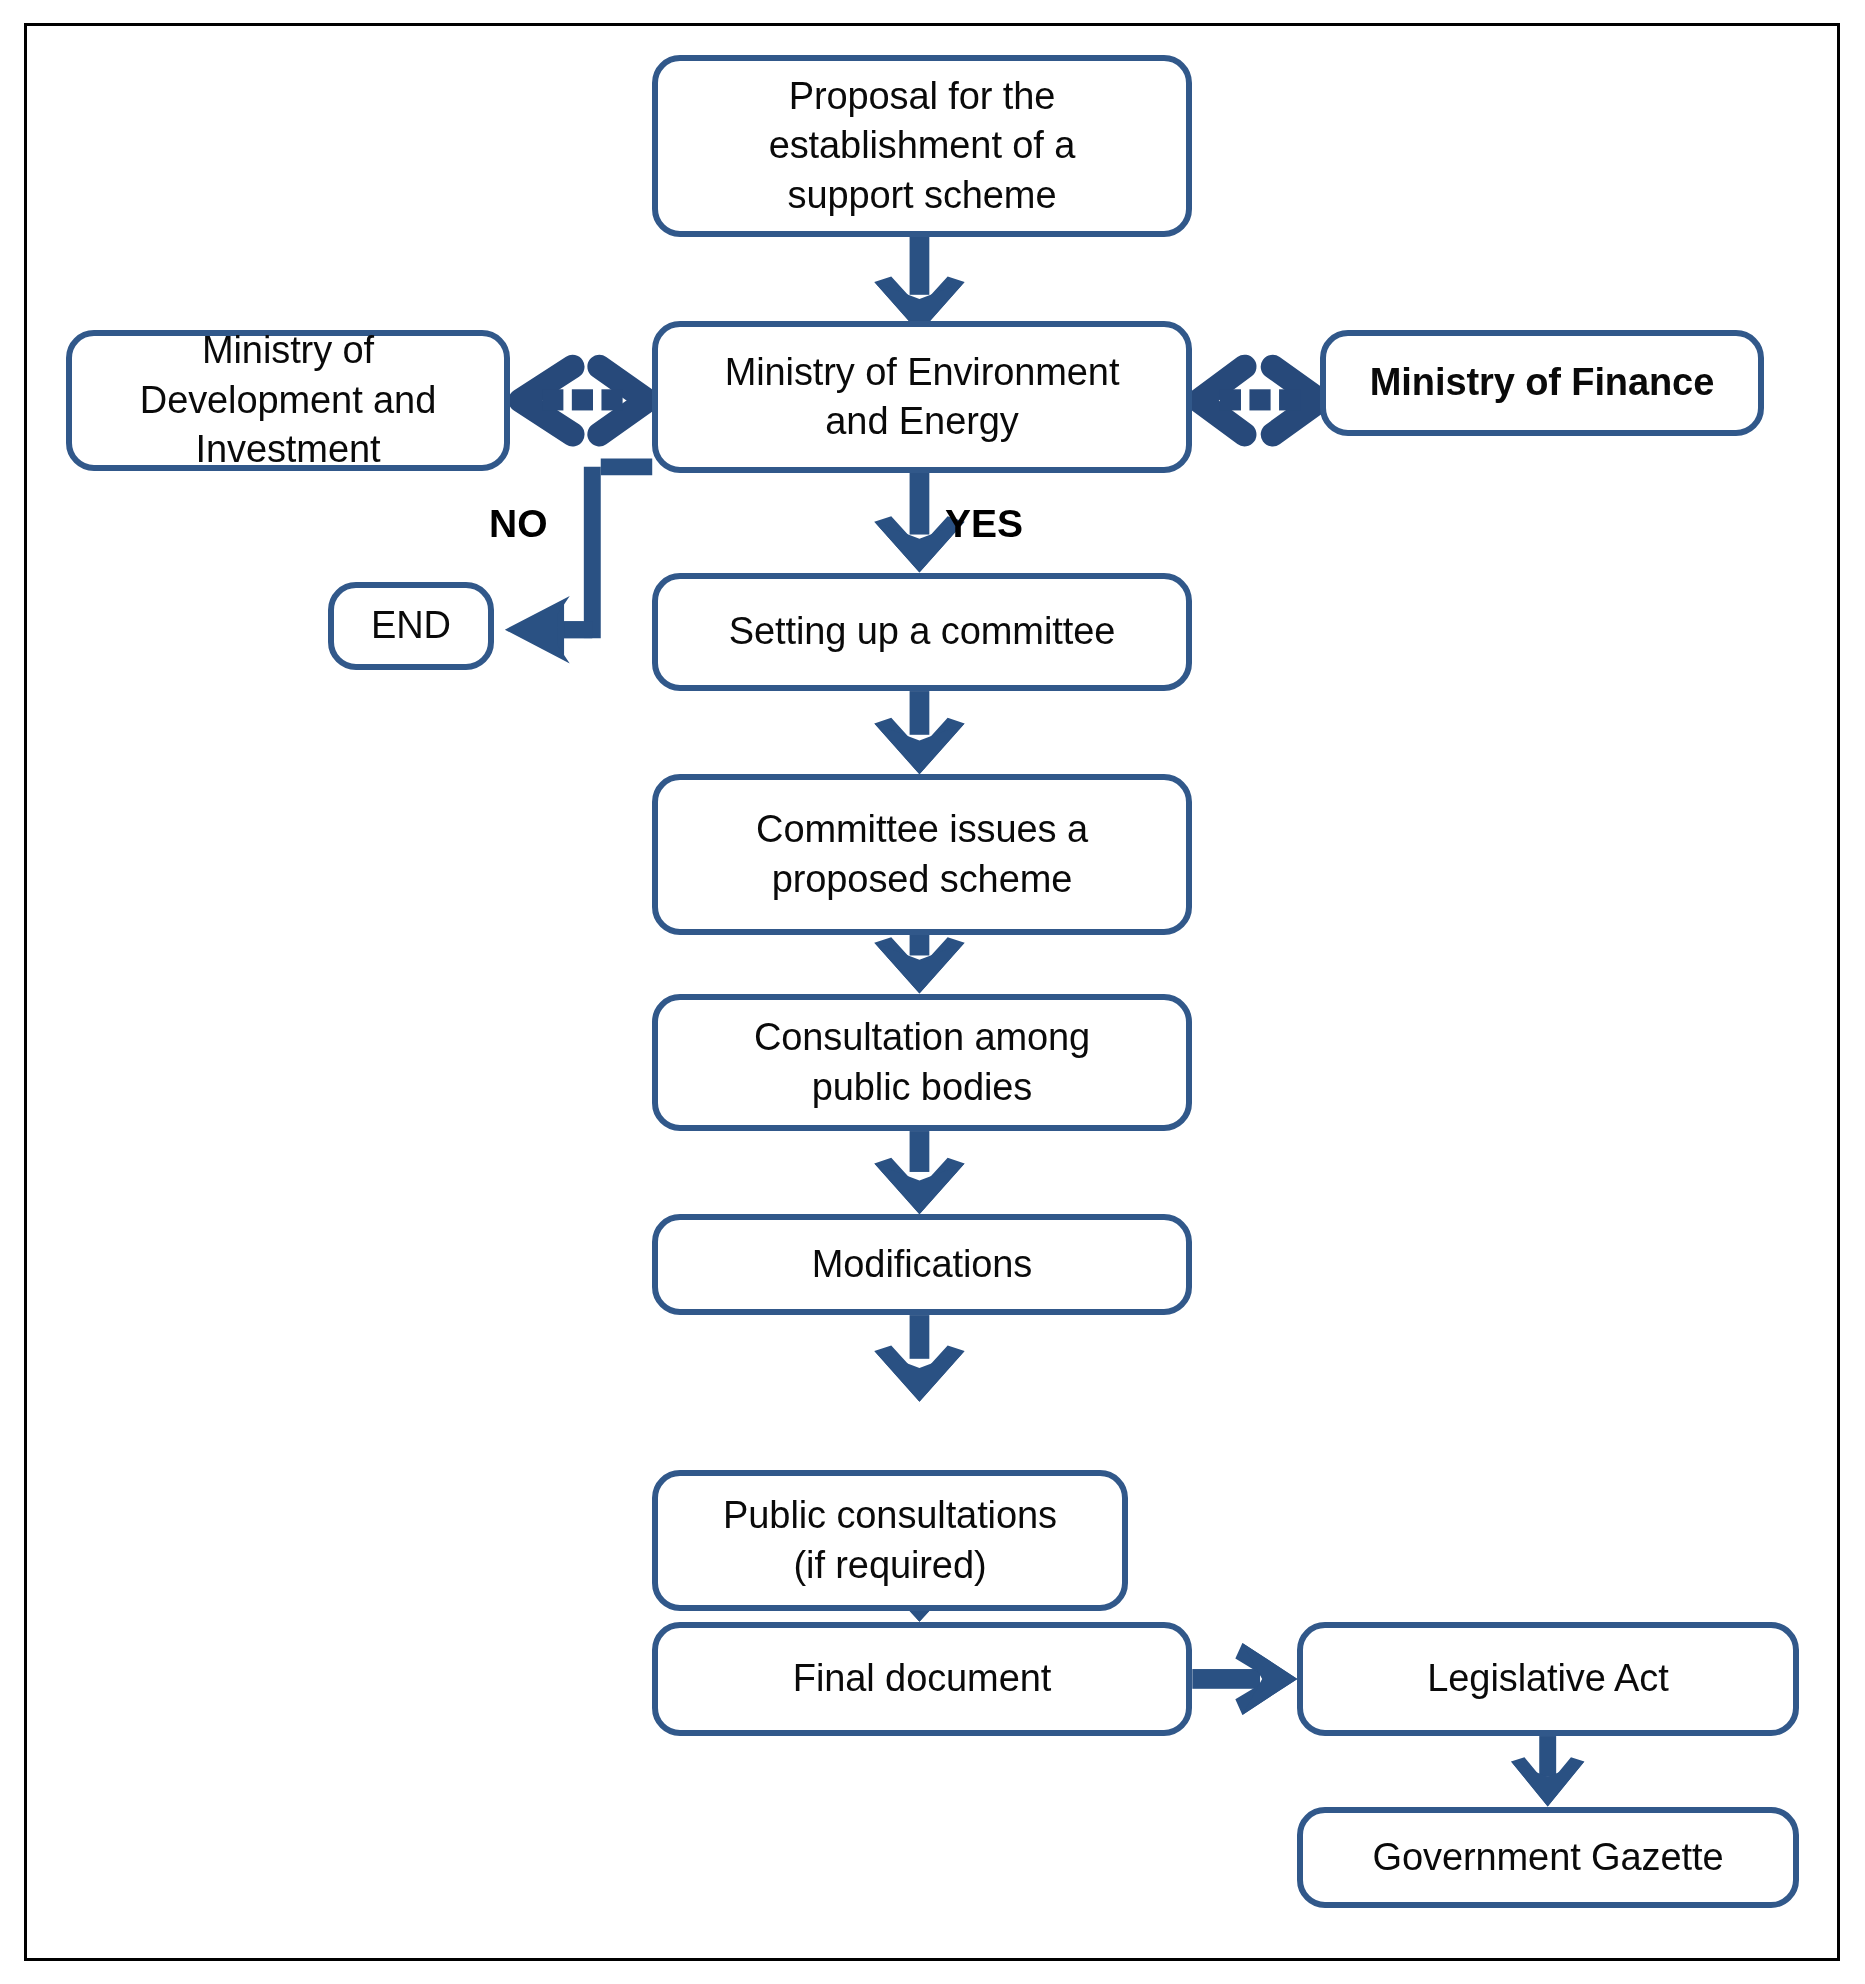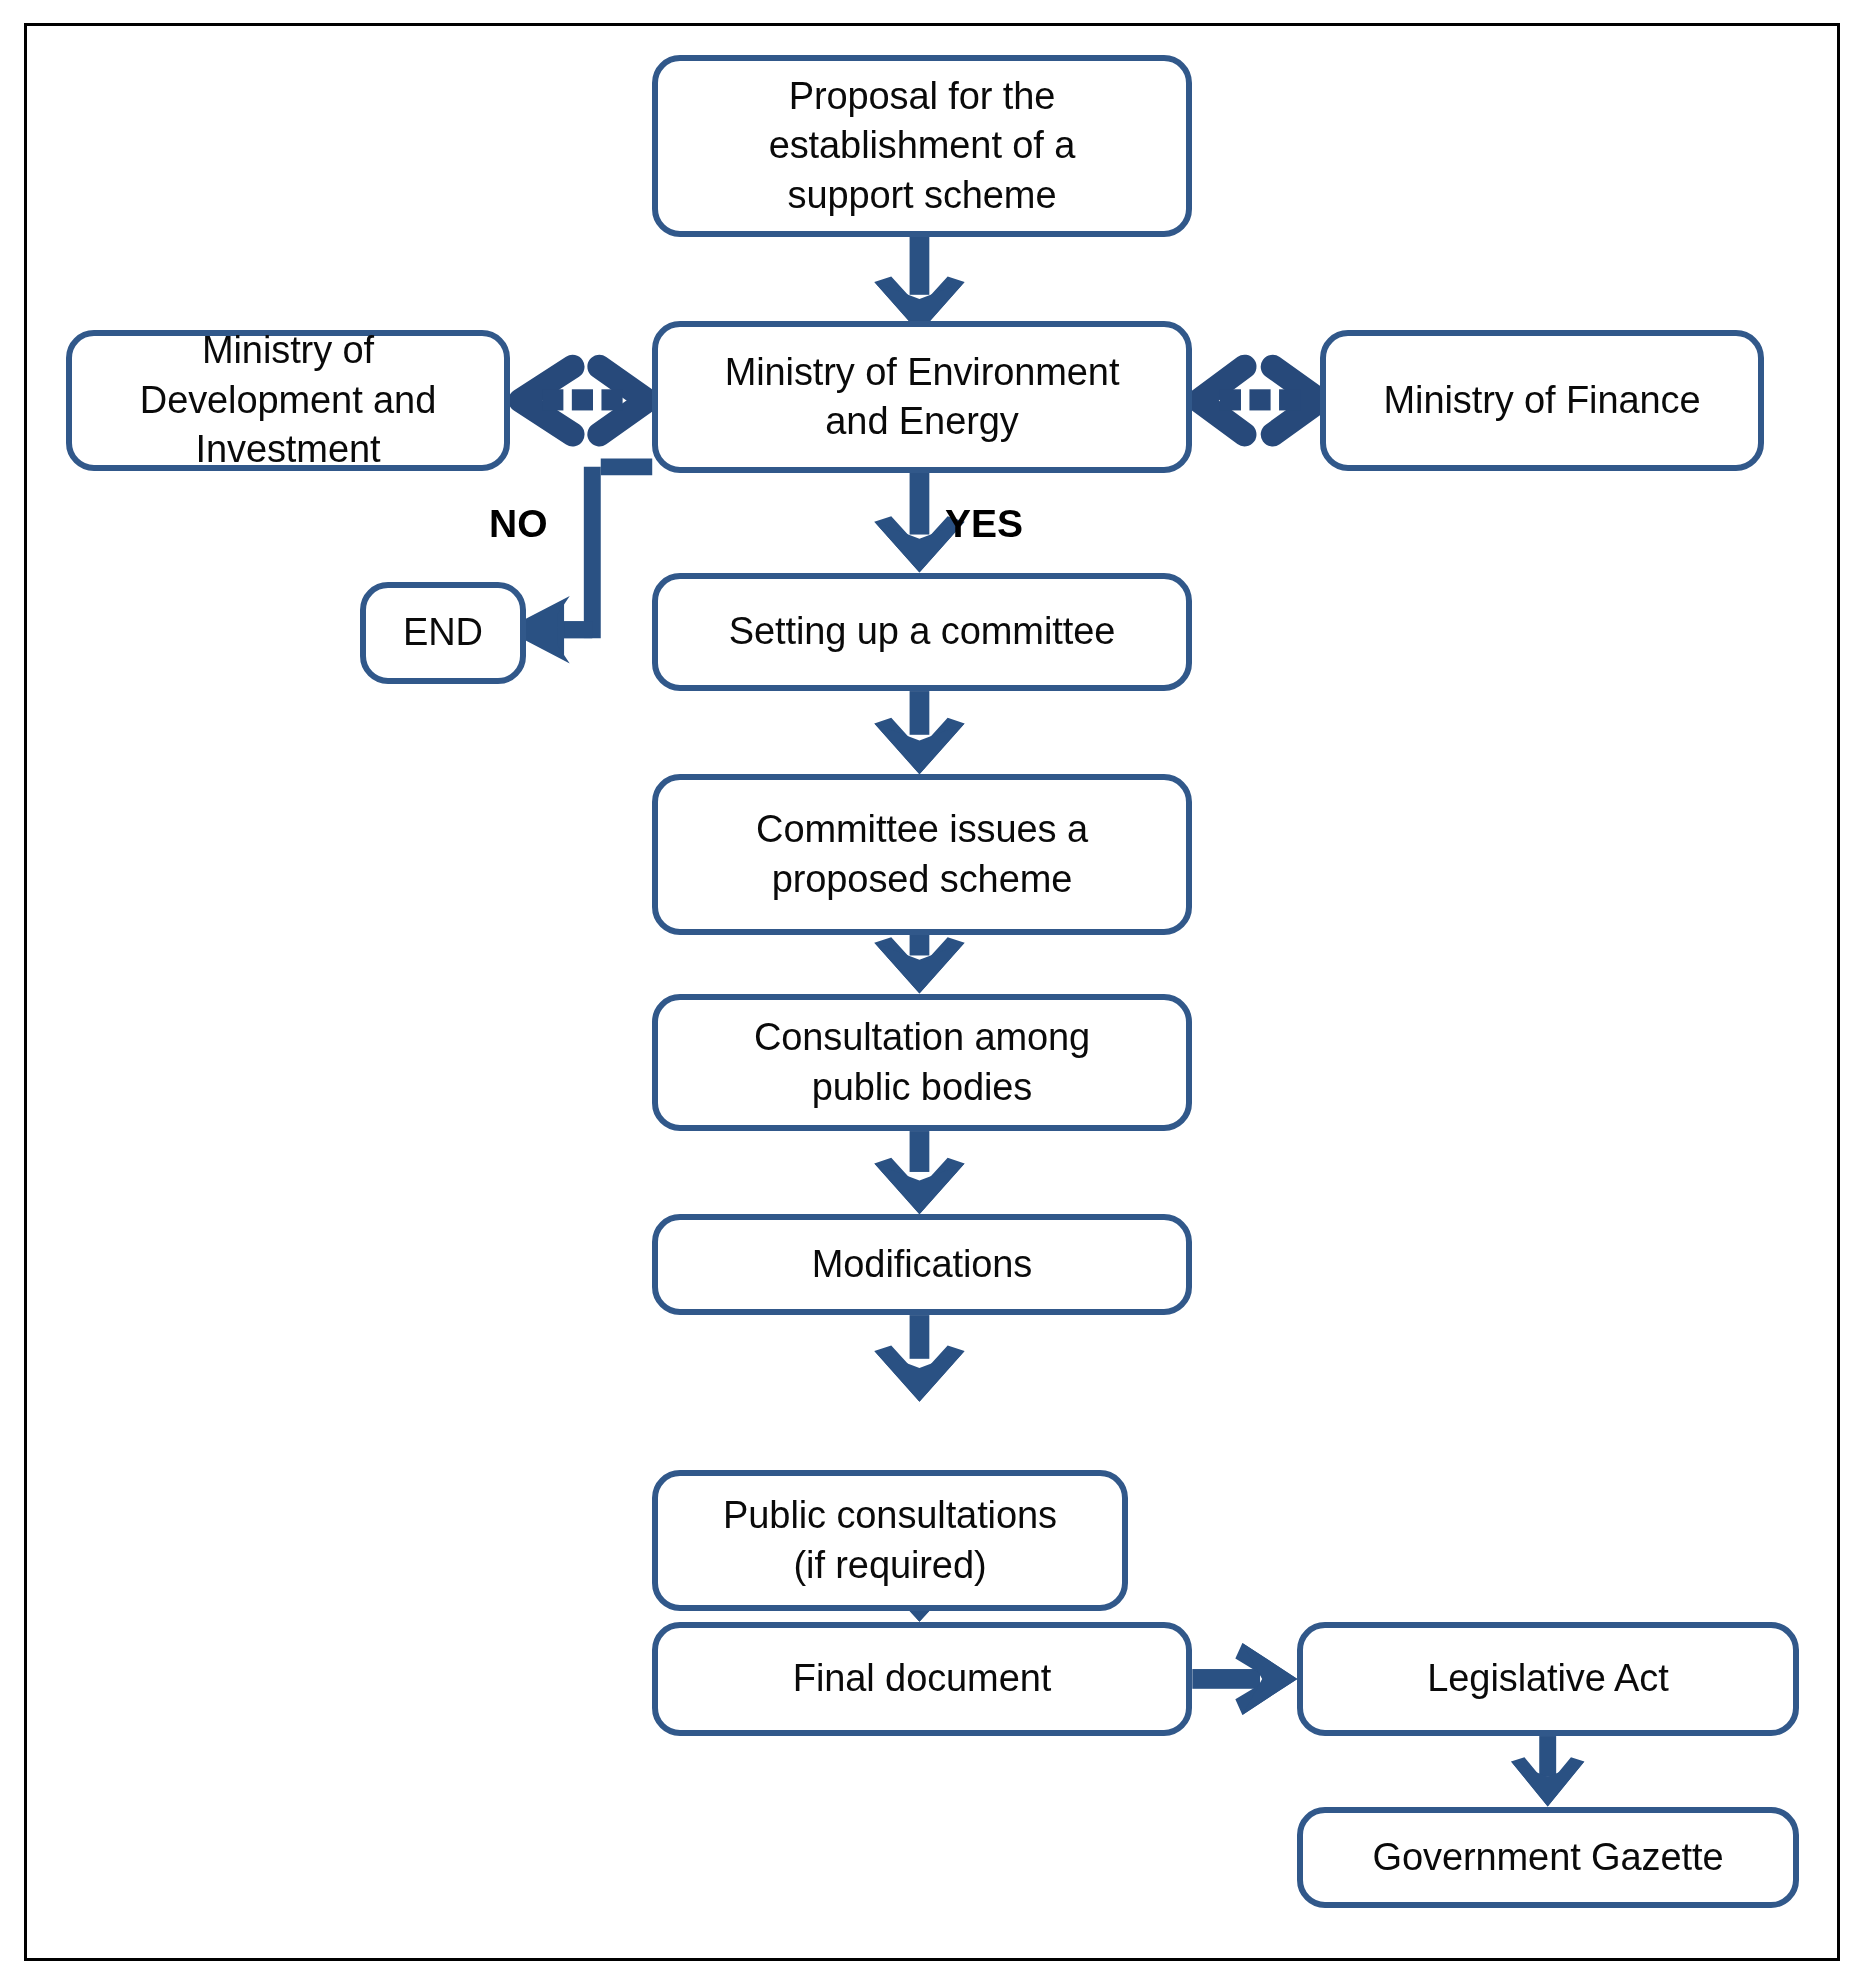--- a/index.html
+++ b/index.html
@@ -51,22 +51,22 @@
     letter-spacing: -0.1px;
     padding: 2.8px 10px;
     z-index: 4;
   }
   .node span { display: block; white-space: pre-line; }
 
   
   #node-proposal        { left: 652px;  top: 55px;   width: 540px; height: 182px; }
   #node-ministry-env    { left: 652px;  top: 321px;  width: 540px; height: 152px; }
   #node-ministry-dev    { left: 66px;   top: 330px;  width: 444px; height: 141px; }
-  #node-ministry-fin    { left: 1320px; top: 330px;  width: 444px; height: 141px; }
-  #node-end             { left: 360px;  top: 582px;  width: 166px; height: 102px; }
+  #node-ministry-fin    { left: 1320px; top: 330px;  width: 444px; height: 106px; font-weight: bold; }
+  #node-end             { left: 328px;  top: 582px;  width: 166px; height: 88px; }
   #node-committee-setup { left: 652px;  top: 573px;  width: 540px; height: 118px; }
   #node-committee-issue { left: 652px;  top: 774px; width: 540px; height: 161px; }
   #node-consultation    { left: 652px;  top: 994px; width: 540px; height: 137px; }
   #node-modifications   { left: 652px;  top: 1214px; width: 540px; height: 101px; }
   #node-public-consult  { left: 652px;  top: 1470px; width: 476px; height: 141px; }
   #node-final-doc       { left: 652px;  top: 1622px; width: 540px; height: 114px; }
   #node-legislative-act { left: 1297px; top: 1622px; width: 502px; height: 114px; }
   #node-gov-gazette     { left: 1297px; top: 1807px; width: 502px; height: 101px; }
 
   .branch-label {

